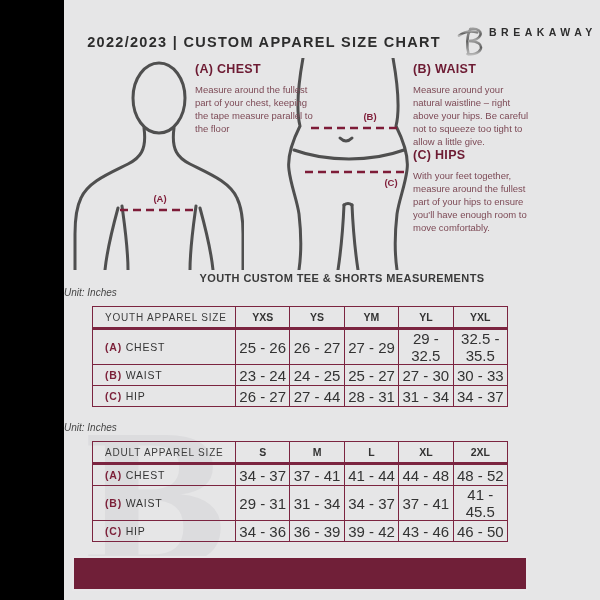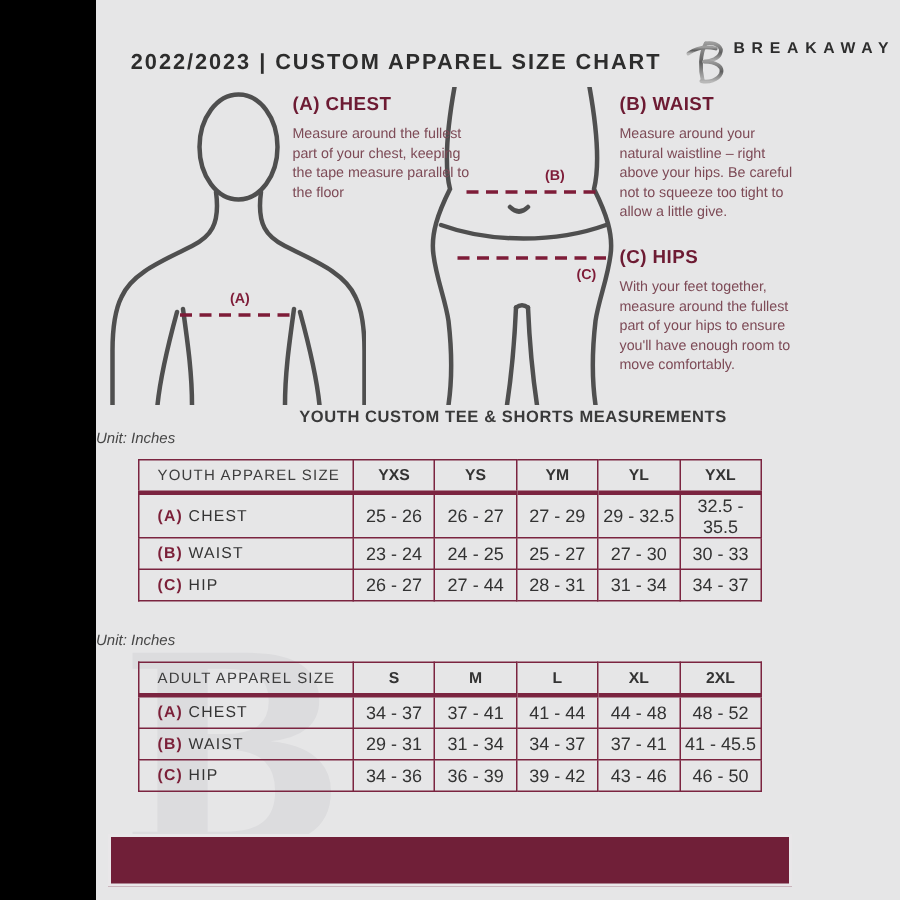--- a/index.html
+++ b/index.html
@@ -20,37 +20,37 @@
   .diagram{position:absolute;z-index:1;}
   .torso{left:8px;top:58px;}
   .lower{left:218px;top:58px;}
   .outline{stroke:#4f4f4f;stroke-width:3;fill:none;stroke-linecap:round;}
   .dash{stroke:#7e1c38;stroke-width:2.4;fill:none;stroke-dasharray:8 5;}
   .dlabel{font:bold 9.5px "Liberation Sans",sans-serif;fill:#7e1c38;}
 
   .inst{position:absolute;z-index:2;}
   .inst-chest{left:131px;top:62px;width:120px;}
   .inst-waist{left:349px;top:62px;width:118px;}
-  .inst-hips{left:349px;top:164px;width:118px;}
+  .inst-hips{left:349px;top:148px;width:118px;}
   .inst h3{margin:0 0 7px;font-size:12.5px;font-weight:bold;color:#6d1b33;letter-spacing:.3px;}
   .inst p{margin:0;font-size:9.5px;color:#7d4a56;line-height:1.38;}
 
   
   .sec-title{position:absolute;left:0;width:100%;text-align:center;font-weight:bold;
              font-size:11px;letter-spacing:.4px;color:#3a3a3a;z-index:2;}
   .sec-unit{position:absolute;left:0;width:100%;text-align:left;font-style:italic;
             font-size:10px;color:#464646;z-index:2;}
   .yt-title{top:272px;} .yt-unit{top:287px;}
   .ad-title{top:407px;} .ad-unit{top:422px;}
 
   
   .size-table{position:absolute;left:28px;border-collapse:collapse;table-layout:fixed;
               width:416px;z-index:2;}
   .youth-pos{top:306px;} .adult-pos{top:441px;}
-  .size-table th,.size-table td{border:1.5px solid #7b2440;height:20px;font-size:12px;
+  .size-table th,.size-table td{border:1.5px solid #7b2440;height:20px;font-size:15px;
               color:#333;text-align:center;padding:0;}
   .size-table thead th{font-weight:bold;font-size:10.5px;border-bottom-width:3px;}
   .size-table th:first-child{width:130px;}
   .size-table th:first-child,.size-table td:first-child{text-align:left;padding-left:12px;
               letter-spacing:.8px;}
   .size-table thead th:first-child{font-weight:normal;font-size:10px;color:#3d3d3d;}
   .size-table td:first-child{font-size:10.5px;}
   .size-table .prefix{color:#7b1f38;font-weight:bold;}
 
   

